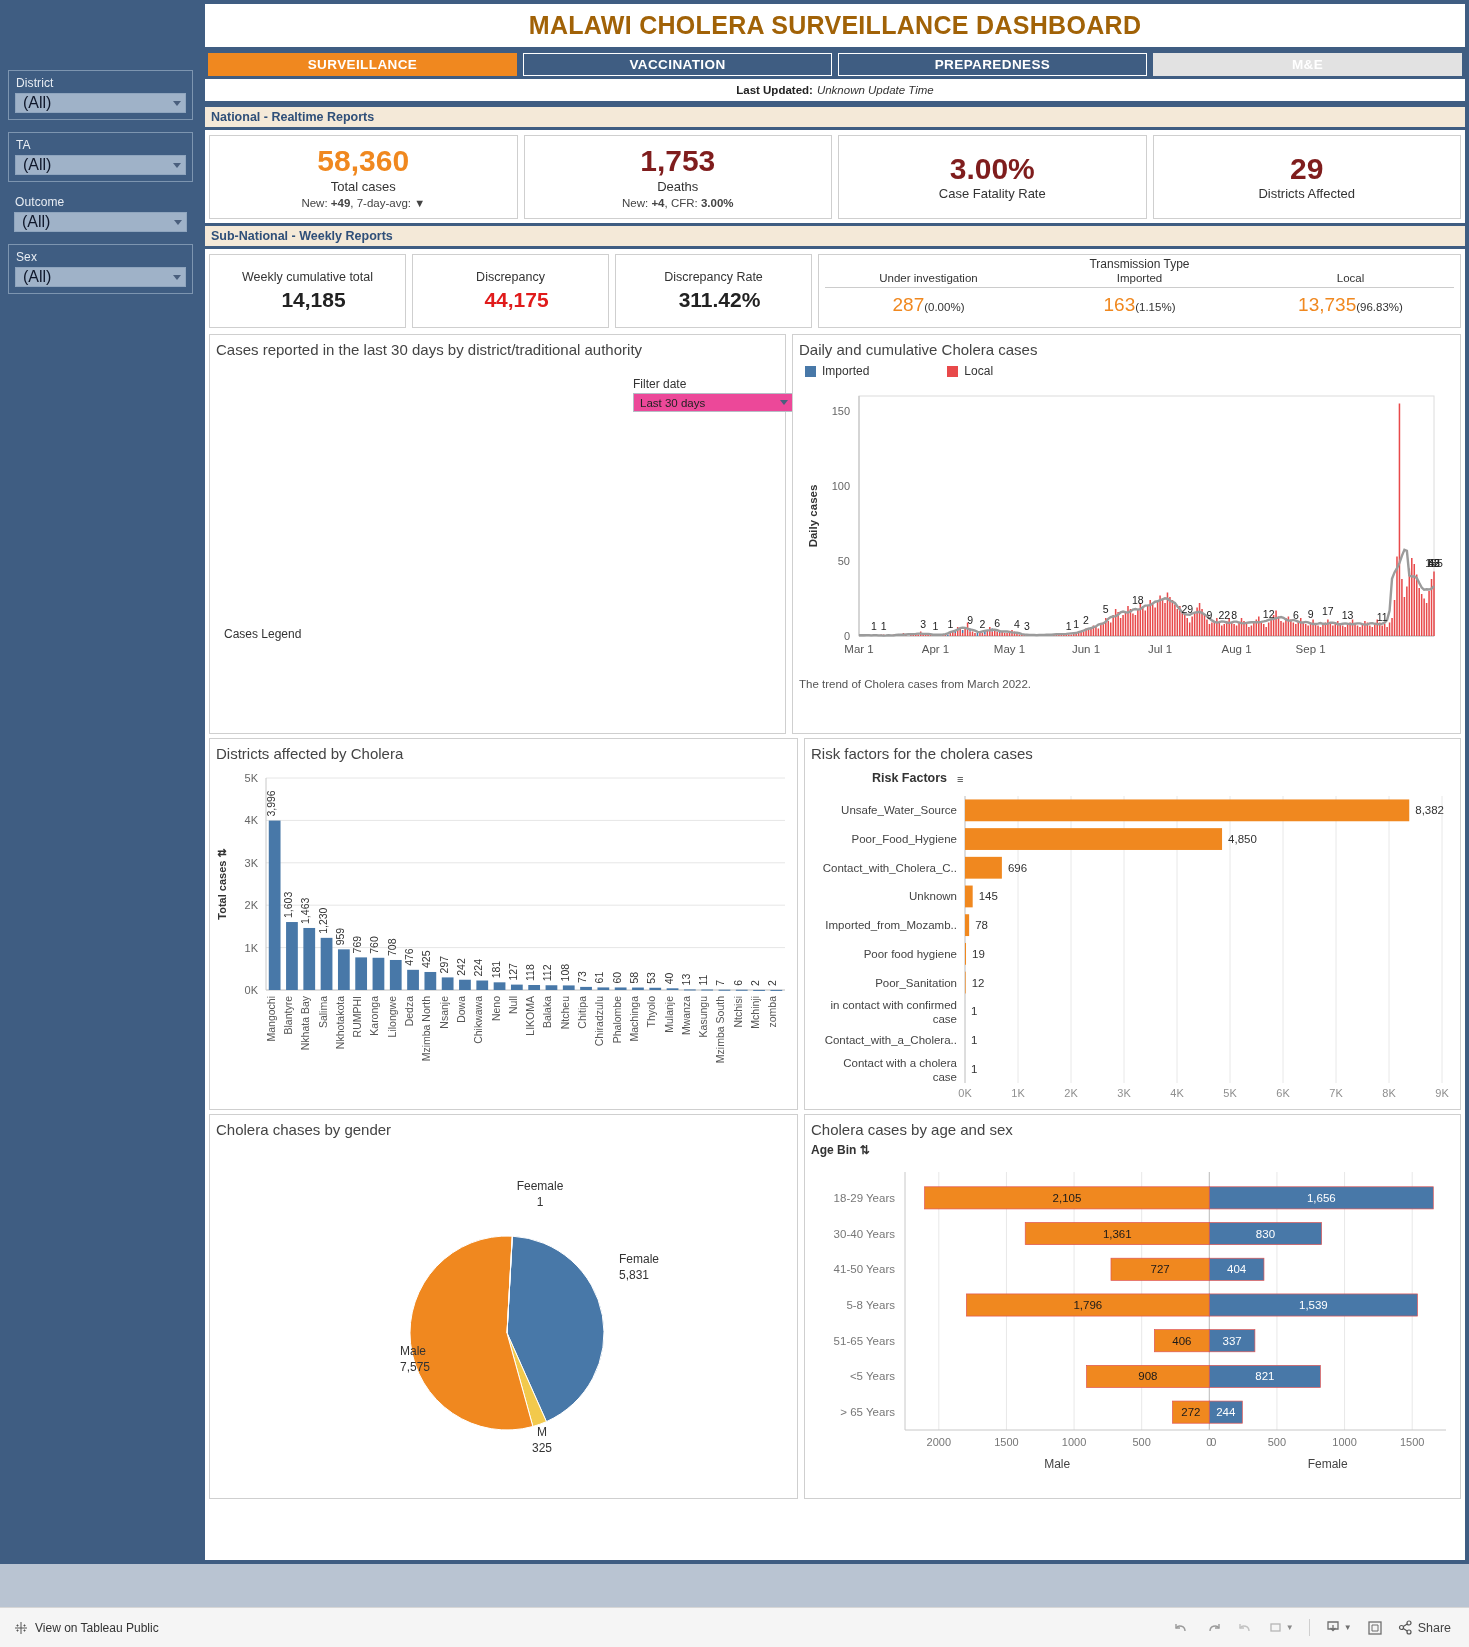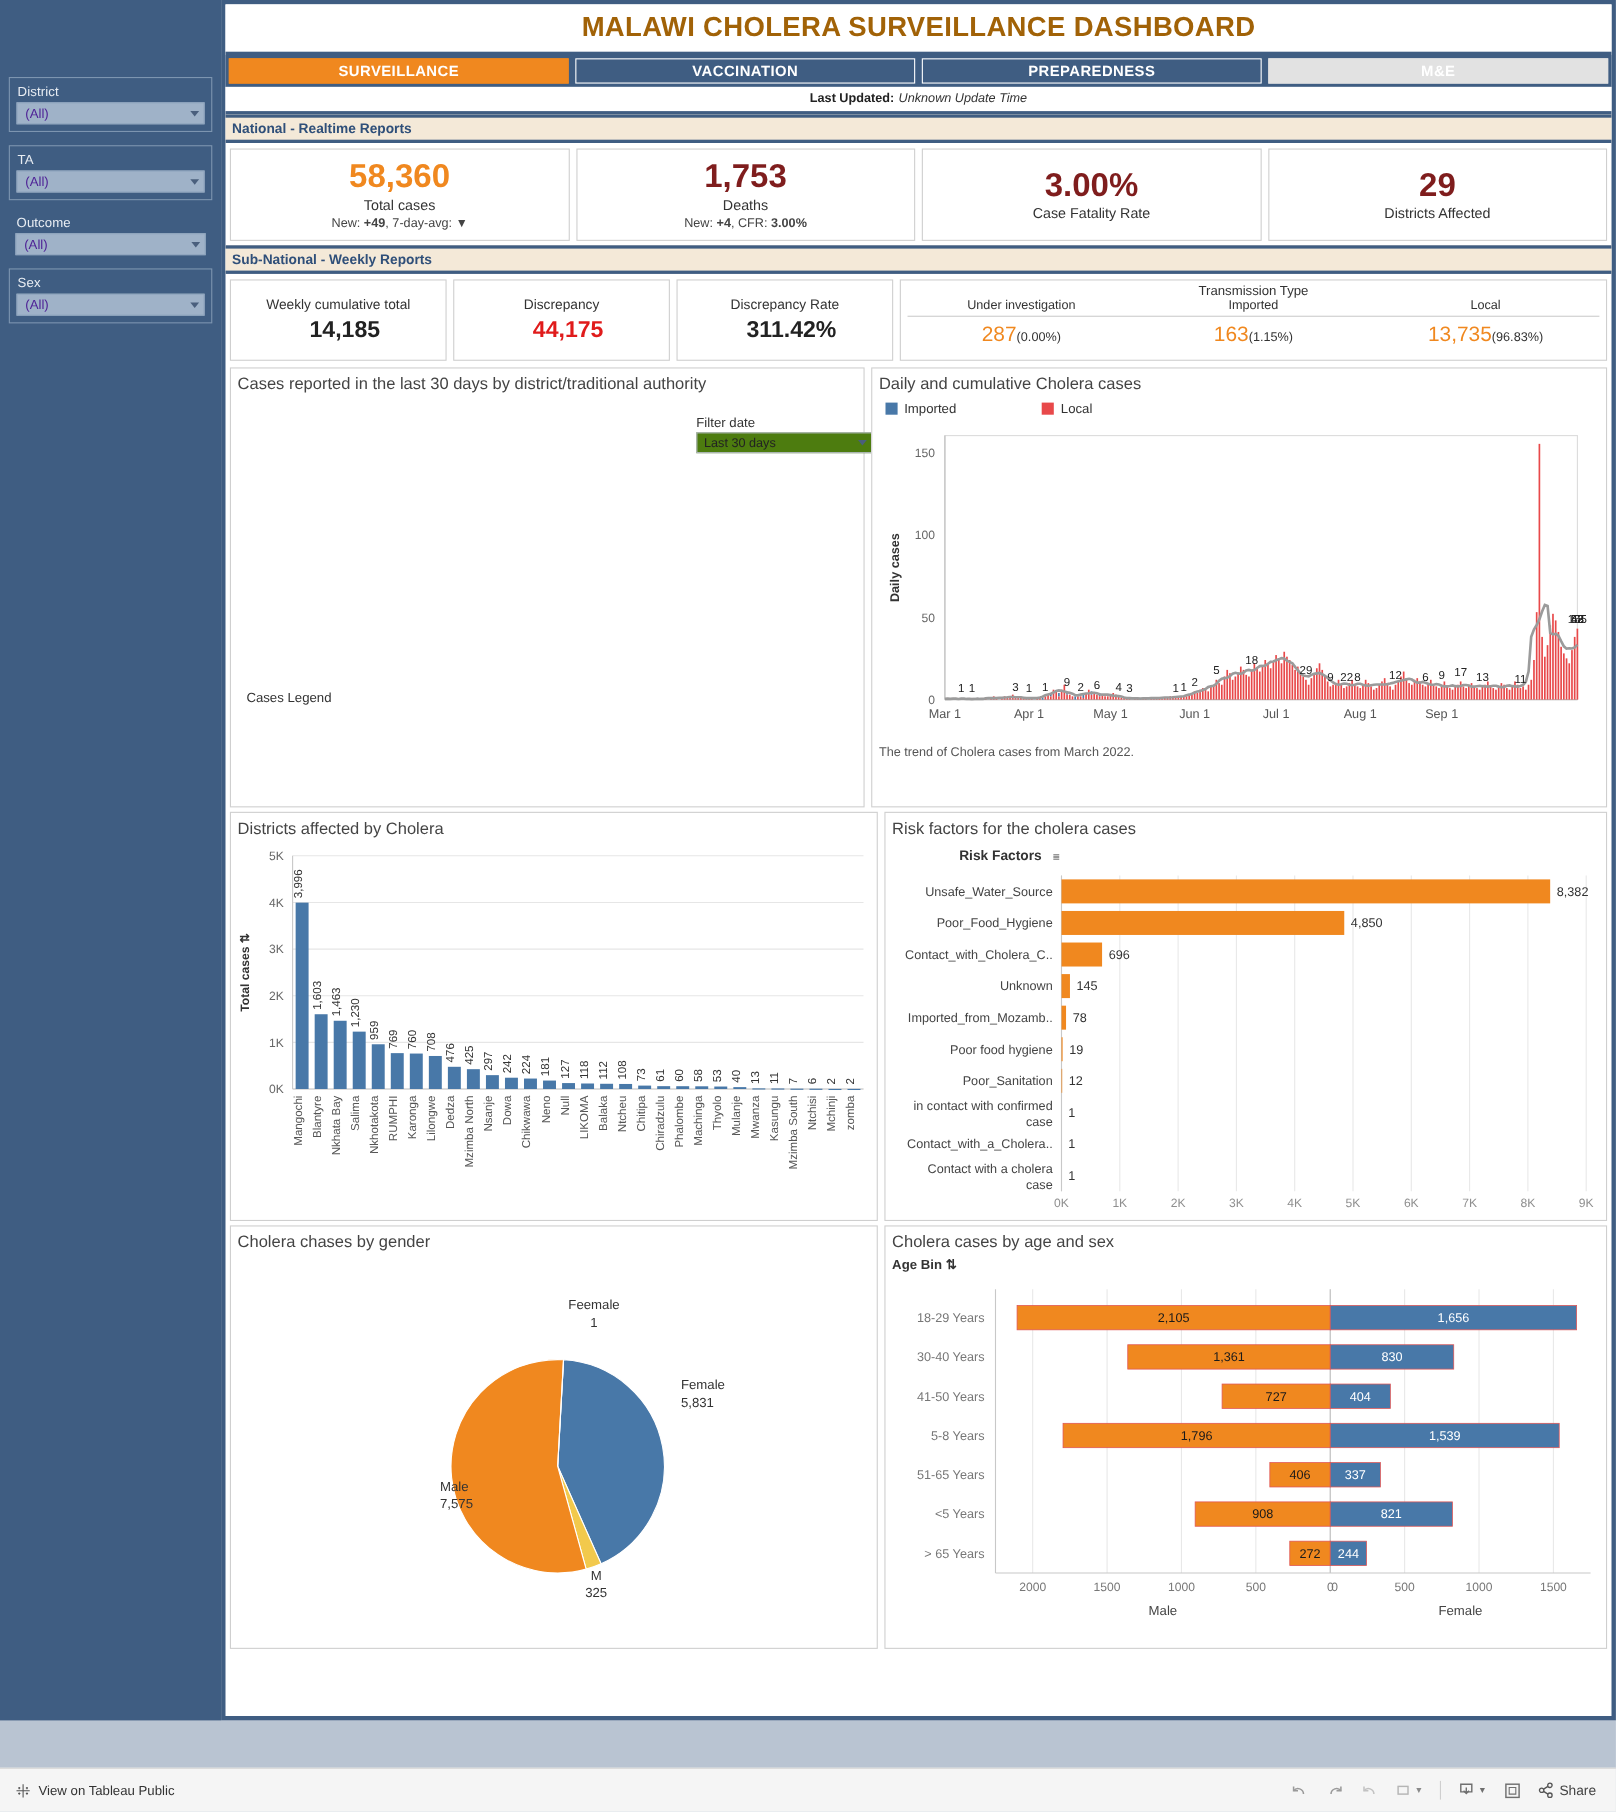--- a/index.html
+++ b/index.html
@@ -22,21 +22,21 @@
   .filter-block { margin:0 8px 12px 8px; }
   .filter-block.boxed { border:1px solid #7d95b0; padding:4px 6px 6px 6px; }
   .filter-label {
     color:#e8edf3; font-size:12px; padding:1px 0 3px 1px; letter-spacing:.1px;
   }
   .filter-input {
     background:#9fb2c8; border:1px solid #8fa5be;
     height:20px; display:flex; align-items:center; justify-content:space-between;
     padding:0 4px 0 7px; color:#5e7governed;
   }
-  .fi-val { color:#4c1d95; font-size:12px; }
+  .fi-val { color:#0f172a; font-size:16px; }
   .fi-caret {
     width:0;height:0;border-left:4px solid transparent;border-right:4px solid transparent;
     border-top:5px solid #4a5f7d;
   }
 
   
   #main {
     position:absolute; left:201px; top:0; width:1268px; height:1564px;
     background:#fff;
     border-left:4px solid #3f5d82; border-right:4px solid #3f5d82;
@@ -106,21 +106,21 @@
   .panel-row { display:flex; gap:6px; padding:2px 4px; }
   .panel { border:1px solid #cfcfcf; background:#fff; position:relative; }
   .panel-title { font-size:15px; color:#444; padding:6px 0 0 6px; }
 
   
   #map-panel { width:592px; height:400px; }
   #ts-panel  { flex:1; height:400px; }
   .filter-date-wrap { position:absolute; left:423px; top:42px; width:160px; }
   .filter-date-lbl { font-size:12px; color:#333; margin-bottom:2px; }
   .fdate-box {
-    background:#4d7c0f; border:1px solid #b6bcc5; height:19px;
+    background:#ec4899; border:1px solid #b6bcc5; height:19px;
     display:flex; align-items:center; justify-content:space-between; padding:0 4px 0 6px;
     font-size:11.5px; color:#222;
   }
   .cases-legend { position:absolute; left:14px; top:292px; font-size:12px; color:#333; }
 
   
   .ts-legend { display:flex; gap:78px; padding:6px 0 0 12px; font-size:12px; color:#333; align-items:center;}
   .ts-legend .sw { width:11px; height:11px; display:inline-block; margin-right:6px; vertical-align:-1px;}
   .ts-legend .item { display:flex; align-items:center; }
   .ts-plot { position:relative; margin:6px 8px 0 4px; height:290px; }

